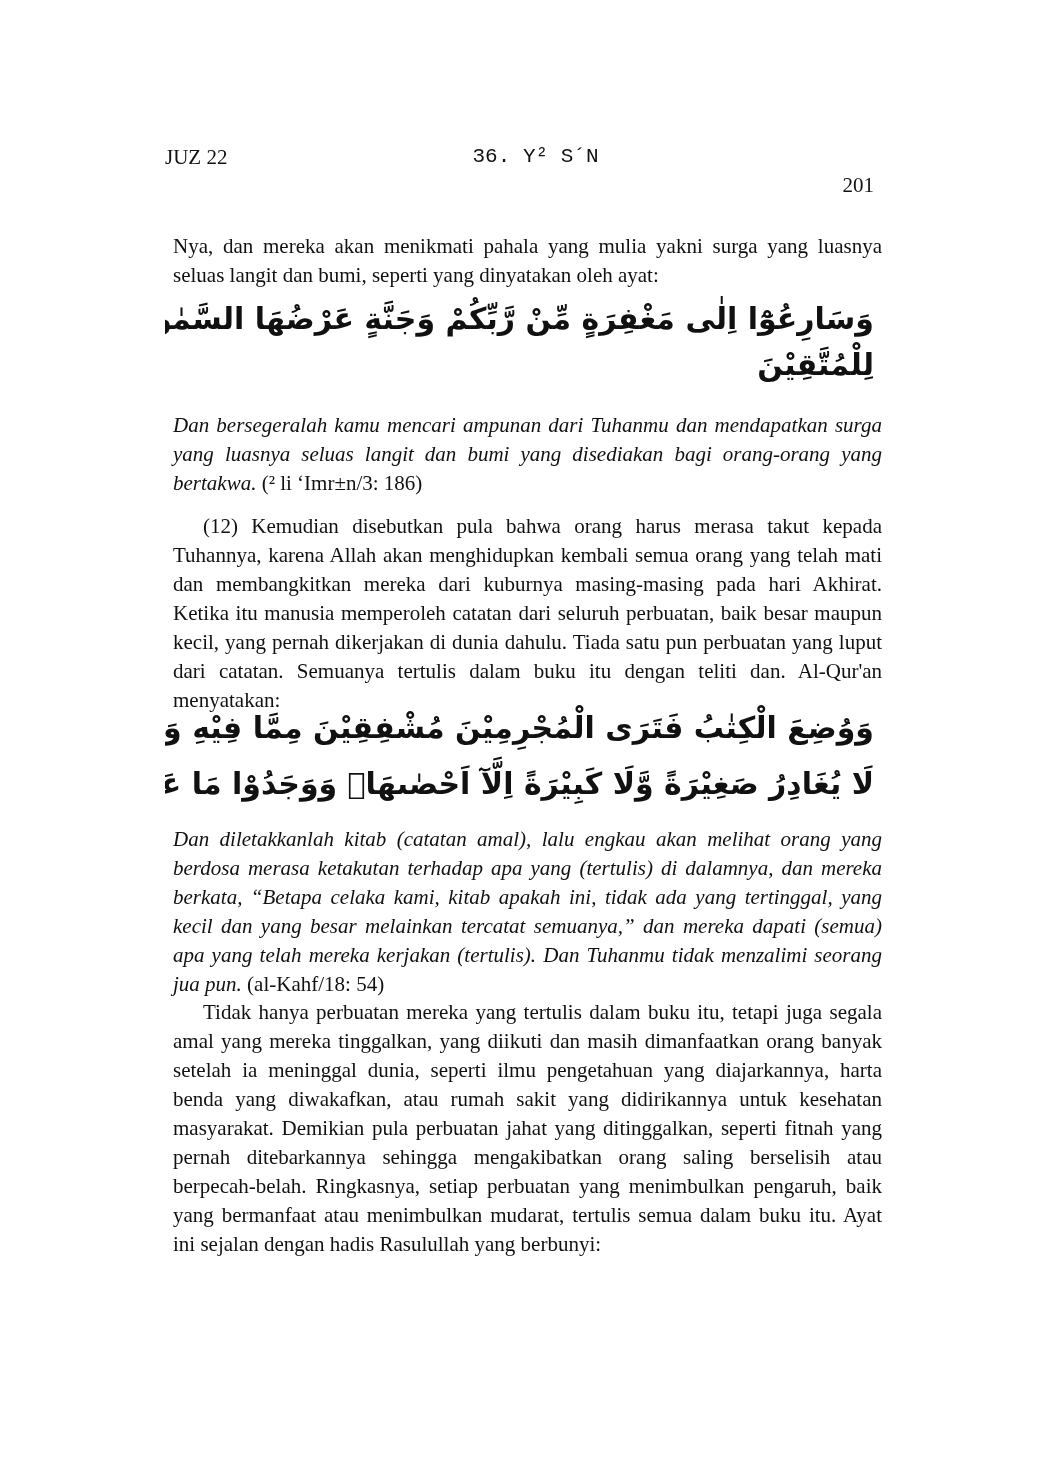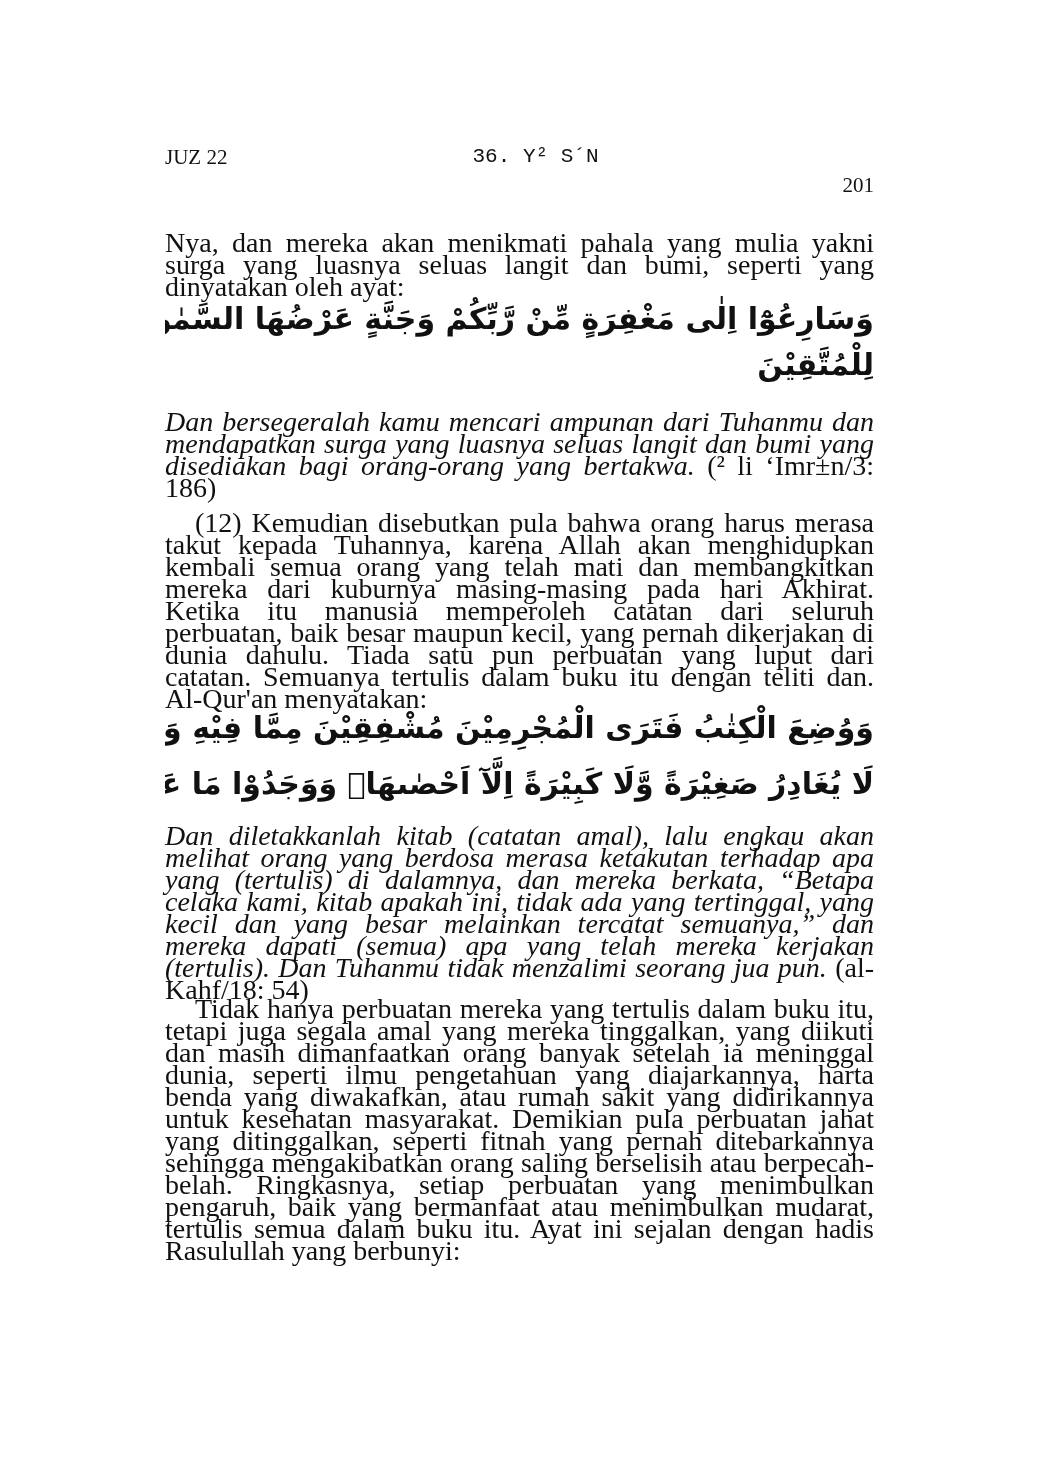--- a/index.html
+++ b/index.html
@@ -29,24 +29,24 @@
       height: 28px;
       font-size: 21px;
       line-height: 28px;
     }
     .running-header .left { position: absolute; left: 0; top: 0; }
     .running-header .center { position: absolute; left: 16px; width: 709px; text-align: center; top: 0; font-family: Liberation Mono, monospace; }
     .running-header .right { position: absolute; right: 0; top: 0; margin-top: 28px; }
 
     .block {
       position: absolute;
-      left: 0;
+      left: 8px;
       width: 709px;
-      font-size: 28px;
-      line-height: 22px;
+      font-size: 21px;
+      line-height: 29px;
       text-align: justify;
     }
     .block p { margin: 0; }
     .indent { text-indent: 30px; }
     .italic { font-style: italic; }
     .upright { font-style: normal; }
 
     .arabic {
       position: absolute;
       left: 0;

